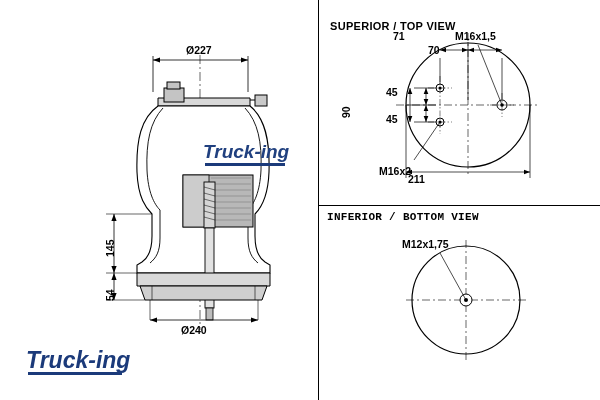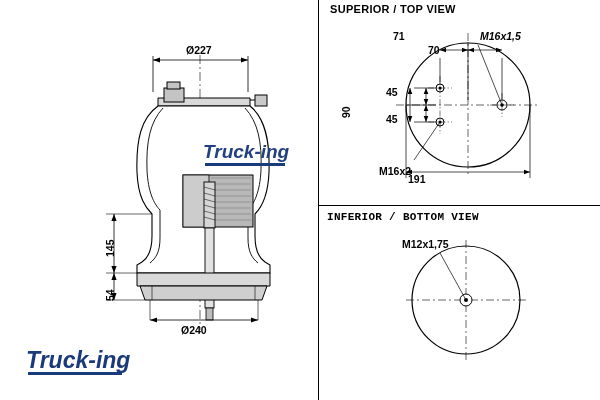--- a/index.html
+++ b/index.html
@@ -36,21 +36,21 @@
   .panel-title {
     position: absolute;
     font-size: 11px;
     font-weight: bold;
     color: #000;
     letter-spacing: 0.3px;
     white-space: nowrap;
   }
   #title-top {
     left: 330px;
-    top: 3px;
+    top: 20px;
   }
   #title-bottom {
     left: 327px;
     top: 211px;
     font-family: Liberation Mono, monospace;
   }
   .dim-label {
     position: absolute;
     font-size: 10.5px;
     font-weight: bold;
@@ -288,26 +288,26 @@
       <line x1="88" y1="105" x2="88" y2="178"></line>
       <line x1="212" y1="105" x2="212" y2="178"></line>
       <line x1="88" y1="172" x2="212" y2="172"></line>
       <path d="M88 172 l6 -2.3 v4.6 z" fill="#000" stroke="none"></path>
       <path d="M212 172 l-6 -2.3 v4.6 z" fill="#000" stroke="none"></path>
     </g>
   </svg>
 
   <div class="dim-label" style="left:393px; top:30px;">71</div>
   <div class="dim-label" style="left:428px; top:44px;">70</div>
-  <div class="dim-label" style="left:480px; top:30px;font-style:italic;">M16x1,5</div>
+  <div class="dim-label" style="left:455px; top:30px;">M16x1,5</div>
   <div class="dim-label rot" style="left:340px; top:118px;">90</div>
   <div class="dim-label" style="left:386px; top:86px;">45</div>
   <div class="dim-label" style="left:386px; top:113px;">45</div>
   <div class="dim-label" style="left:333px; top:165px;margin-left:46px;">M16x2</div>
-  <div class="dim-label" style="left:408px; top:173px;">191</div>
+  <div class="dim-label" style="left:408px; top:173px;">211</div>
 
   <div class="panel-title" id="title-bottom">INFERIOR / BOTTOM VIEW</div>
 
   <svg width="282" height="195" viewBox="0 0 282 195" style="left:318px; top:205px;">
     <circle cx="148" cy="95" r="54" fill="#ffffff" stroke="#000" stroke-width="1.2"></circle>
     <line x1="88" y1="95" x2="208" y2="95" stroke="#000" stroke-width="0.6" stroke-dasharray="8,3,2,3"></line>
     <line x1="148" y1="35" x2="148" y2="155" stroke="#000" stroke-width="0.6" stroke-dasharray="8,3,2,3"></line>
     <circle cx="148" cy="95" r="6" fill="#ffffff" stroke="#000" stroke-width="1"></circle>
     <circle cx="148" cy="95" r="2" fill="#000"></circle>
 

